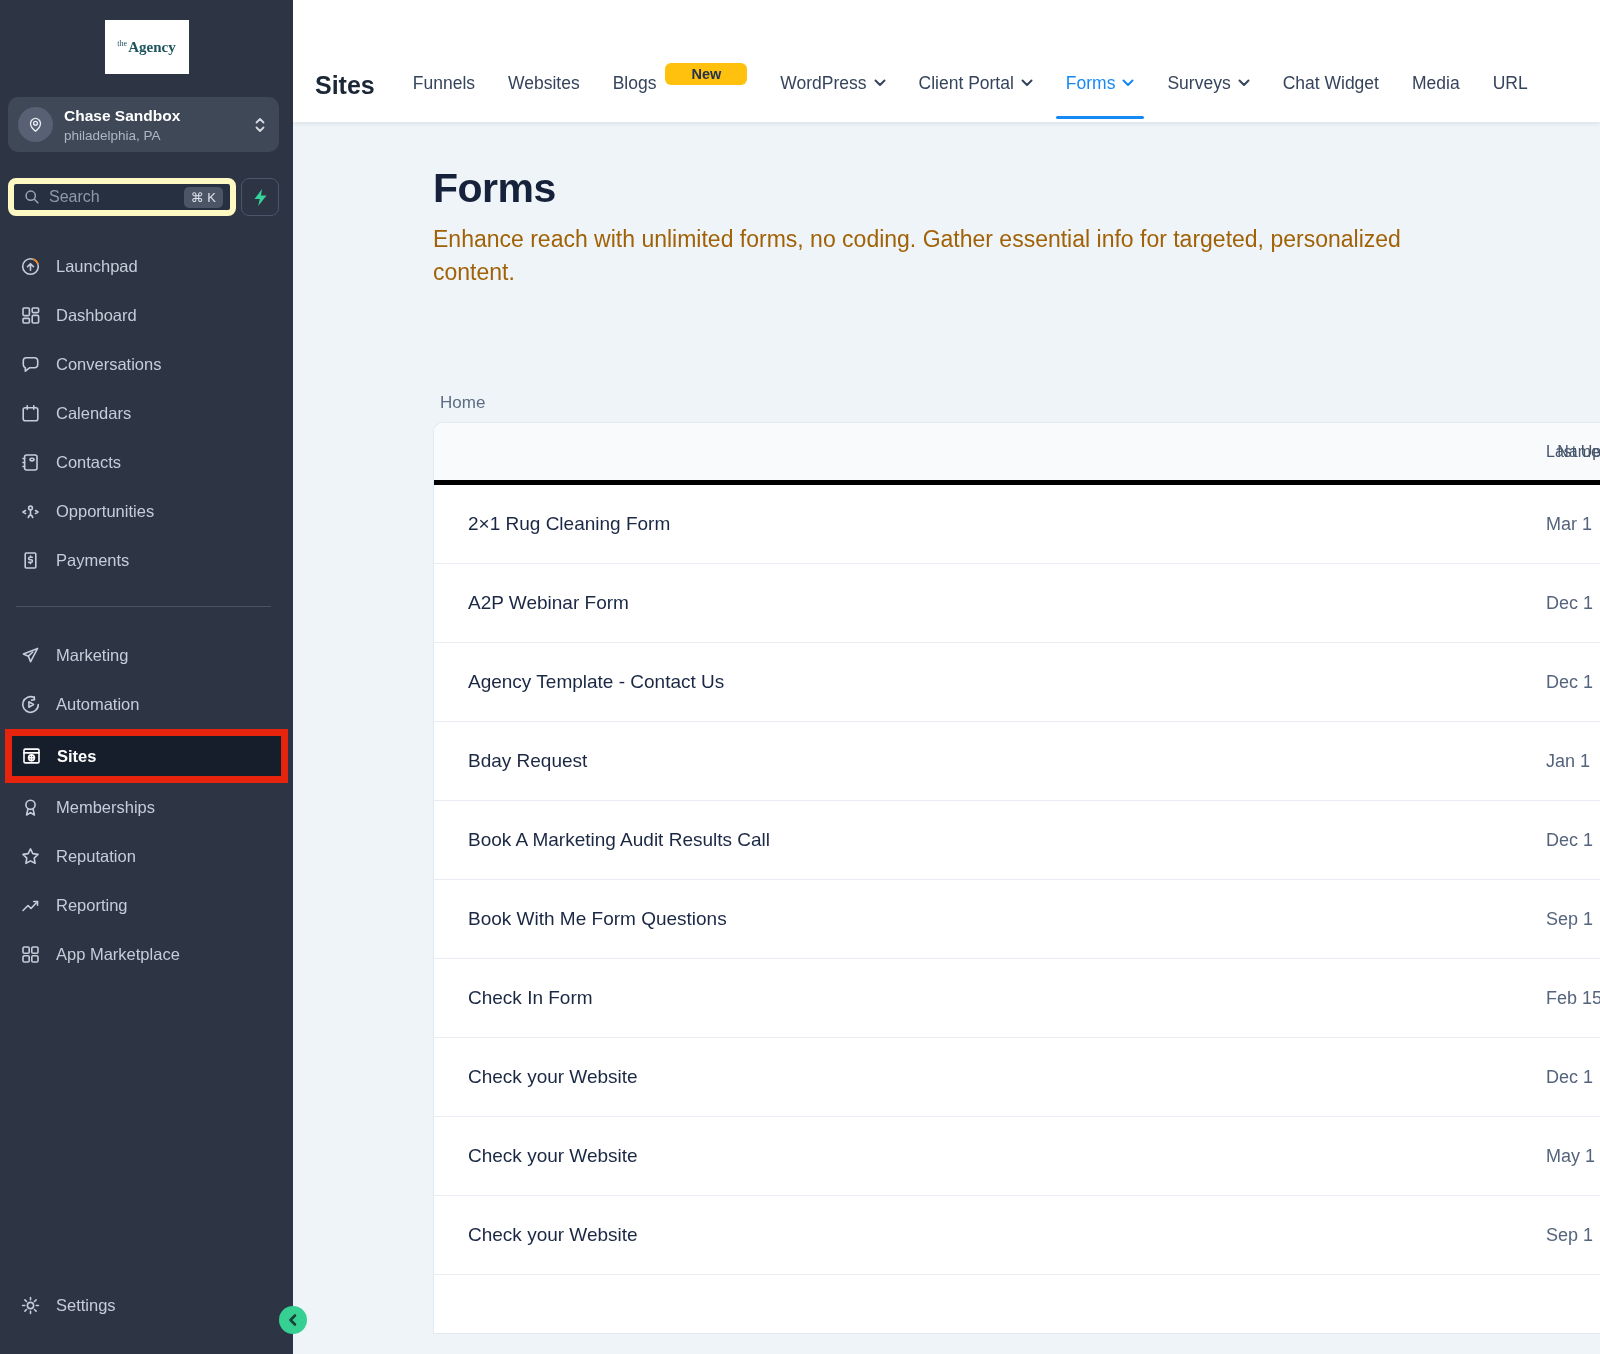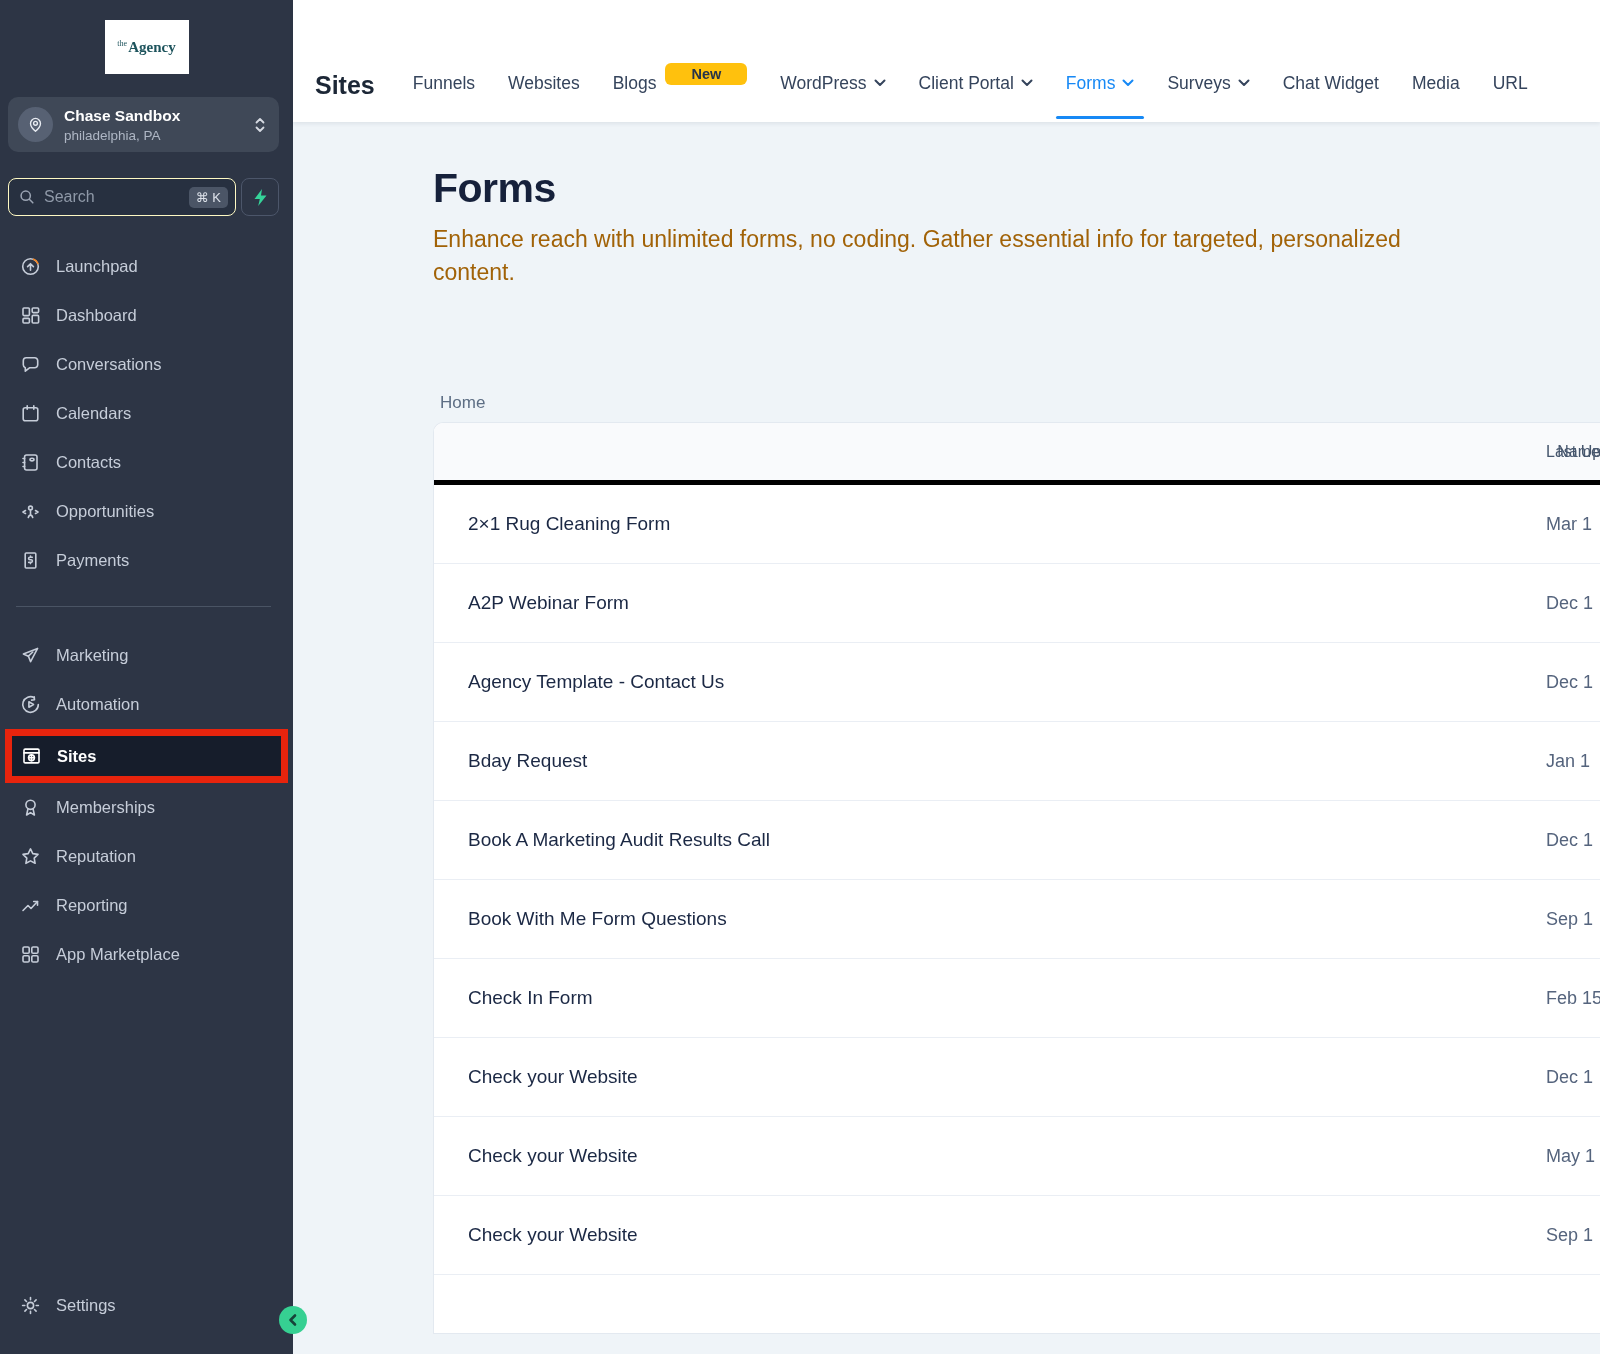--- a/index.html
+++ b/index.html
@@ -18,21 +18,21 @@
   .account-switcher { margin:23px 14px 0 8px; height:55px; background:#3f4857;
                       border-radius:10px; display:flex; align-items:center;
                       padding:0 12px 0 10px; gap:11px; cursor:pointer; }
   .avatar { width:35px; height:35px; border-radius:50%; background:#576173;
             display:flex; align-items:center; justify-content:center; flex-shrink:0; }
   .acc-name { font-size:15.5px; font-weight:700; color:#ffffff; }
   .acc-loc  { font-size:13.5px; color:#aeb6c4; margin-top:3px; }
   .acc-chevrons { margin-left:auto; display:flex; align-items:center; }
 
   .search-row { margin:26px 14px 0 8px; display:flex; gap:5px; }
-  .search-box { flex:1; height:38px; background:#273040; border:1px solid #fef9c3;
+  .search-box { flex:1; height:38px; background:#273040; border:6px solid #fef9c3;
                 border-radius:8px; display:flex; align-items:center; padding:0 7px 0 9px; gap:8px; }
   .search-ph { font-size:16px; color:#8f99a8; flex:1; }
   .kbd { background:#4b5566; border-radius:5px; padding:3px 7px; color:#dde2ea; font-size:13px; white-space:nowrap; }
   .bolt-btn { width:38px; height:38px; border:1px solid #4c566a; border-radius:8px;
               background:transparent; display:flex; align-items:center; justify-content:center; cursor:pointer; }
 
   .nav { margin-top:26px; }
   .nav-item { height:49px; display:flex; align-items:center; gap:15px;
               padding-left:20px; color:#c6cdd9; font-size:16.5px; font-weight:500; cursor:pointer; }
   .nav-item .icn { width:21px; height:21px; display:flex; align-items:center; justify-content:center; flex-shrink:0; }

